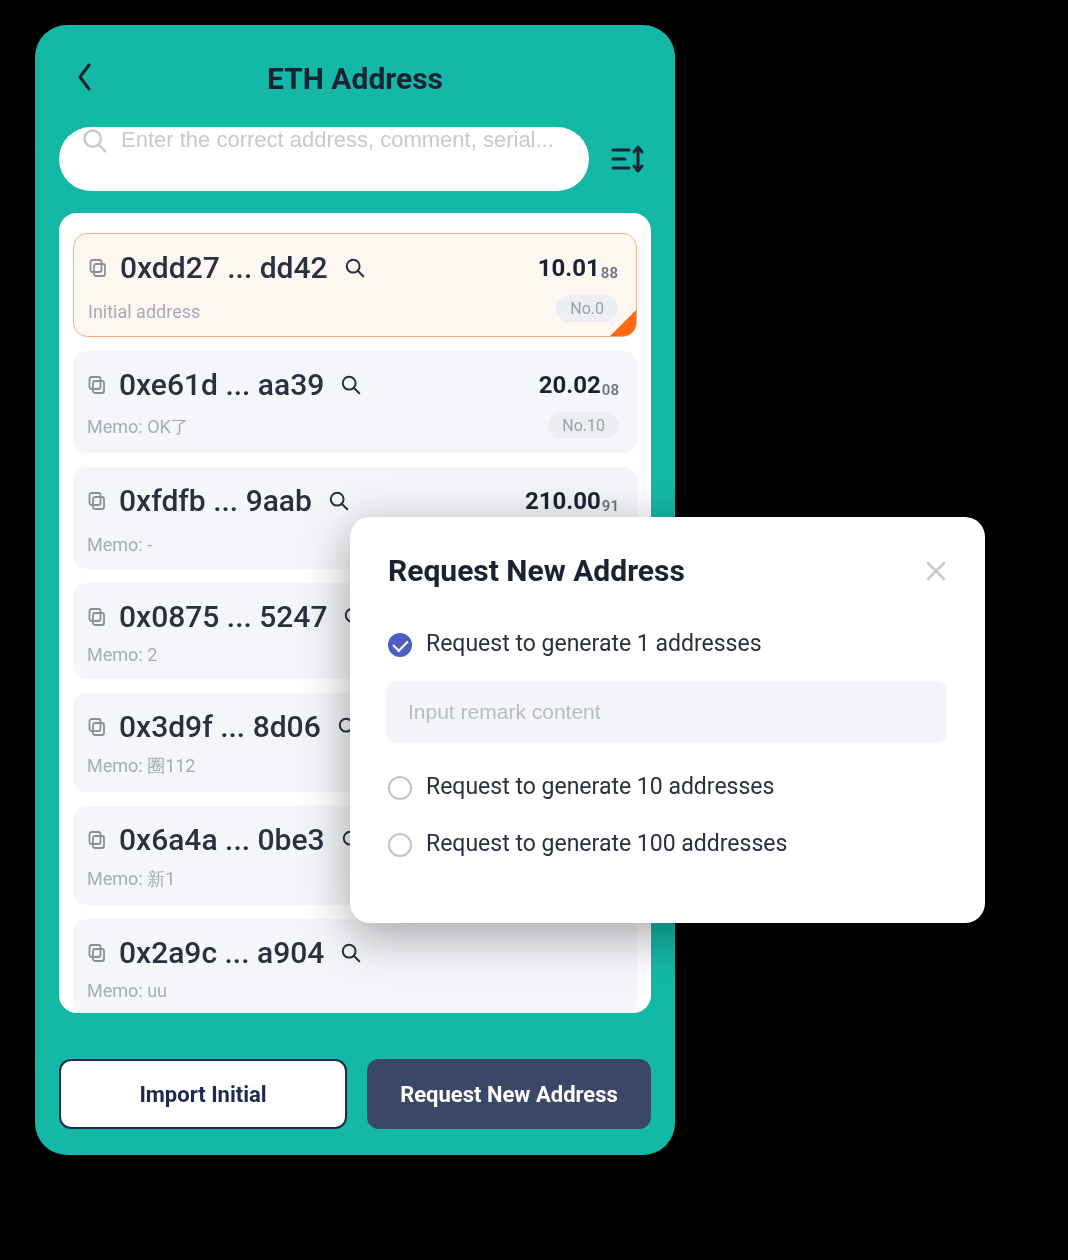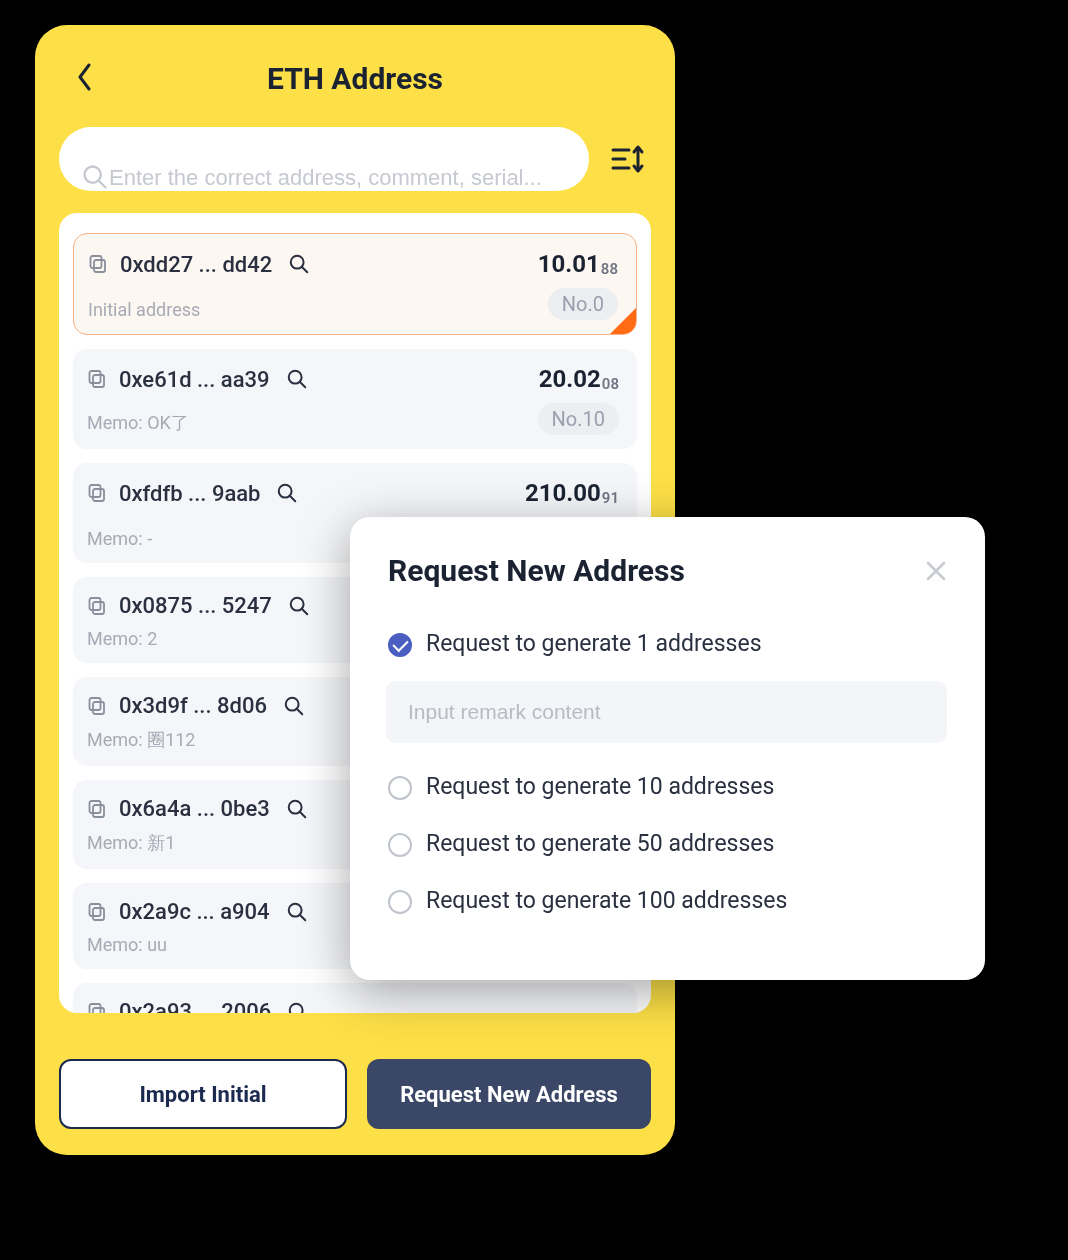--- a/index.html
+++ b/index.html
@@ -9,21 +9,21 @@
     width: 1068px;
     height: 1260px;
     position: relative;
   }
   .phone-frame {
     position: absolute;
     left: 35px;
     top: 25px;
     width: 640px;
     height: 1130px;
-    background: #fde047;
+    background: #14b8a6;
     border-radius: 32px;
     box-shadow: 0 8px 40px rgba(0,0,0,0.25);
     overflow: hidden;
     padding: 28px 24px 24px 24px;
   }
 
   
   .header {
     display: flex;
     align-items: center;
@@ -54,22 +54,23 @@
     gap:16px;
     align-items:center;
     margin-bottom: 22px;
   }
   .search-box {
     flex:1;
     height:64px;
     background:#fff;
     border-radius: 32px;
     display:flex;
-    align-items:flex-end;
+    align-items:flex-start;
     padding:0 22px;
+    gap:12px;
   }
   .search-box svg { width:28px; height:28px; flex-shrink:0; }
   .search-box input {
     border:none;
     outline:none;
     font-size:22px;
     color:#aeb2bc;
     width:100%;
     background:transparent;
   }
@@ -114,32 +115,32 @@
     align-items:center;
     justify-content:space-between;
     margin-bottom:10px;
   }
   .addr-left {
     display:flex;
     align-items:center;
     gap:12px;
   }
   .copy-ic { width:20px; height:20px; color:#8a8f9c; flex-shrink:0; }
-  .addr-text { font-size:22px; font-weight:500; color:#2a3040; }
+  .addr-text { font-size:30px; font-weight:500; color:#2a3040; }
   .mag-ic { width:22px; height:22px; color:#2a3040; flex-shrink:0; margin-left:4px;}
   .balance { font-size:24px; font-weight:700; color:#1b2232; display:flex; align-items:flex-end;}
   .balance .dec { font-size:15px; font-weight:600; color:#707683; margin-left:1px;}
   .row2 {
     display:flex;
     align-items:flex-end;
     justify-content:space-between;
   }
   .memo { font-size:18px; color:#a7abb6; }
   .serial {
-    font-size:20px;
+    font-size:16px;
     color:#9aa0ae;
     background:#eceef2;
     border-radius:18px;
     padding:4px 14px;
   }
 
   
   .btn-row {
     position:absolute;
     left:24px; right:24px; bottom:26px;
@@ -472,20 +473,16 @@
       </div>
       <div class="remark-box">
         <input type="text" placeholder="Input remark content" style="">
       </div>
       <div class="opt-row">
         <span class="radio"></span>
         <span>Request to generate 10 addresses</span>
       </div>
       <div class="opt-row">
         <span class="radio"></span>
-        <span>Request to generate 50 addresses</span>
-      </div>
-      <div class="opt-row">
-        <span class="radio"></span>
         <span>Request to generate 100 addresses</span>
       </div>
     </div>
 </div>
 
 </body></html>

